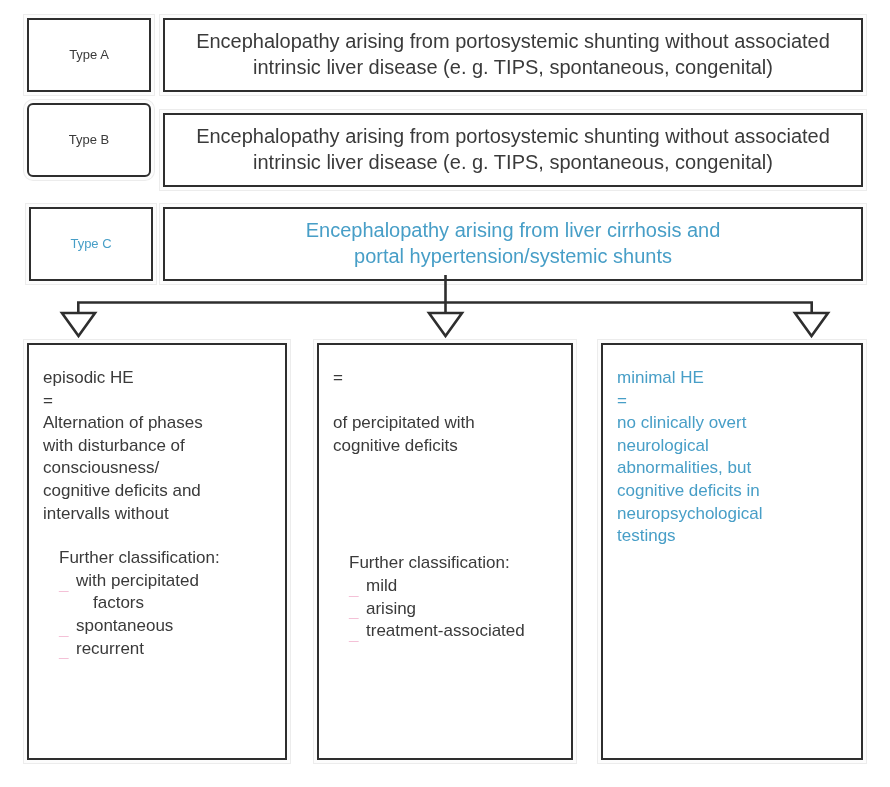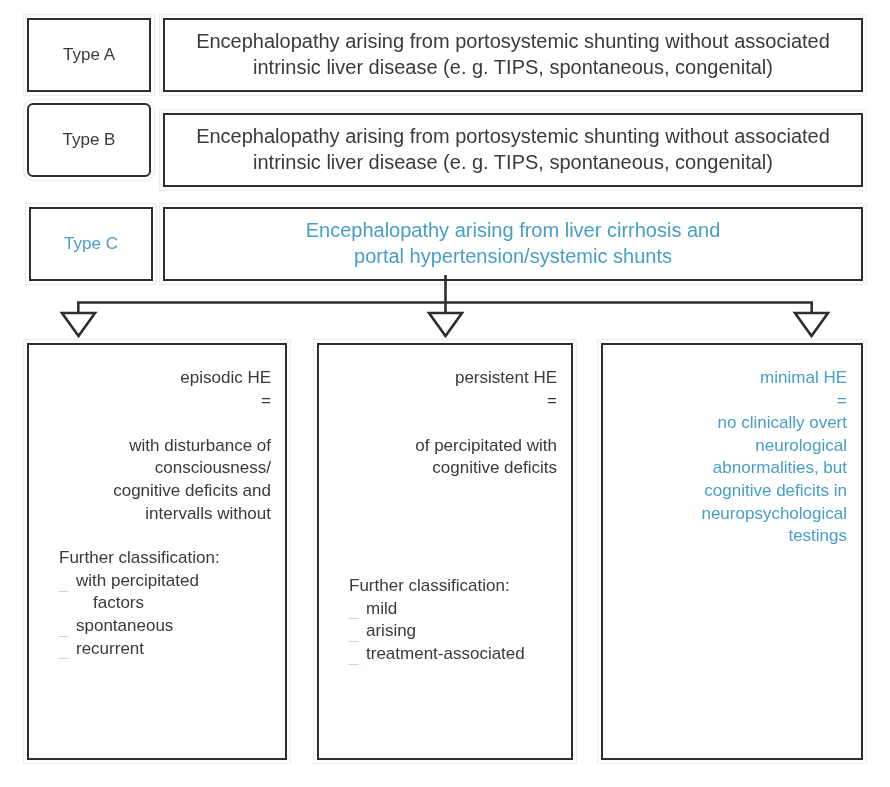--- a/index.html
+++ b/index.html
@@ -25,21 +25,21 @@
     box-sizing: border-box;
     display: flex;
     align-items: center;
     justify-content: center;
     text-align: center;
     line-height: 1.28;
   }
 
   
   .type-label {
-    font-size: 17px;
+    font-size: 13px;
   }
   .type-desc {
     font-size: 20px;
     padding: 4px 14px;
   }
   .blue { color: #479ec7; }
 
   
   #type-a-label  { left: 27px;  top: 18px;  width: 124px; height: 74px; }
   #type-a-desc   { left: 163px; top: 18px;  width: 700px; height: 74px; }
@@ -66,21 +66,21 @@
     flex-direction: column;
     font-size: 17px;
     line-height: 1.33;
   }
   #detail-1 { left: 27px;  top: 343px; width: 260px; height: 417px; }
   #detail-2 { left: 317px; top: 343px; width: 256px; height: 417px; }
   #detail-3 { left: 601px; top: 343px; width: 262px; height: 417px; }
 
   .head-block {
     width: 100%;
-    text-align: right;
+    text-align: left;
   }
   .head-title { }
   .head-eq    { }
   .head-def   { }
 
   .further {
     margin-top: 22px;
     width: 100%;
     text-align: left;
     padding-left: 16px;
@@ -155,21 +155,21 @@
     <path d="M429 38 L462 38 L445.5 61 Z" fill="#ffffff" stroke="#2e2e2e" stroke-width="2.6"></path>
     <path d="M795 38 L828 38 L811.5 61 Z" fill="#ffffff" stroke="#2e2e2e" stroke-width="2.6"></path>
   </svg>
 </div>
 
 <div class="box detail" id="detail-1">
   <div class="head-block">
     <div class="head-title">episodic HE</div>
     <div class="head-eq">=</div>
     <div class="head-def">
-      <br>
+      <span>Alternation of phases</span><br>
       <span>with disturbance of</span><br>
       <span>consciousness/</span><br>
       <span>cognitive deficits and</span><br>
       <span>intervalls without</span><br>
     </div>
   </div>
   <div class="further">
     <div class="further-title">Further classification:</div>
     <ul class="bullets">
       <li>
@@ -181,21 +181,20 @@
       </li>
       <li>
         <span class="dash">_</span><span>recurrent</span>
       </li>
     </ul>
   </div>
 </div>
 
 <div class="box detail" id="detail-2">
   <div class="head-block">
-    <div class="head-title">persistent HE</div>
     <div class="head-eq">=</div>
     <div class="head-def">
       <br>
       <span>of percipitated with</span><br>
       <span>cognitive deficits</span>
     </div>
   </div>
   <div class="further" style="margin-top:95px">
     <div class="further-title">Further classification:</div>
     <ul class="bullets">

